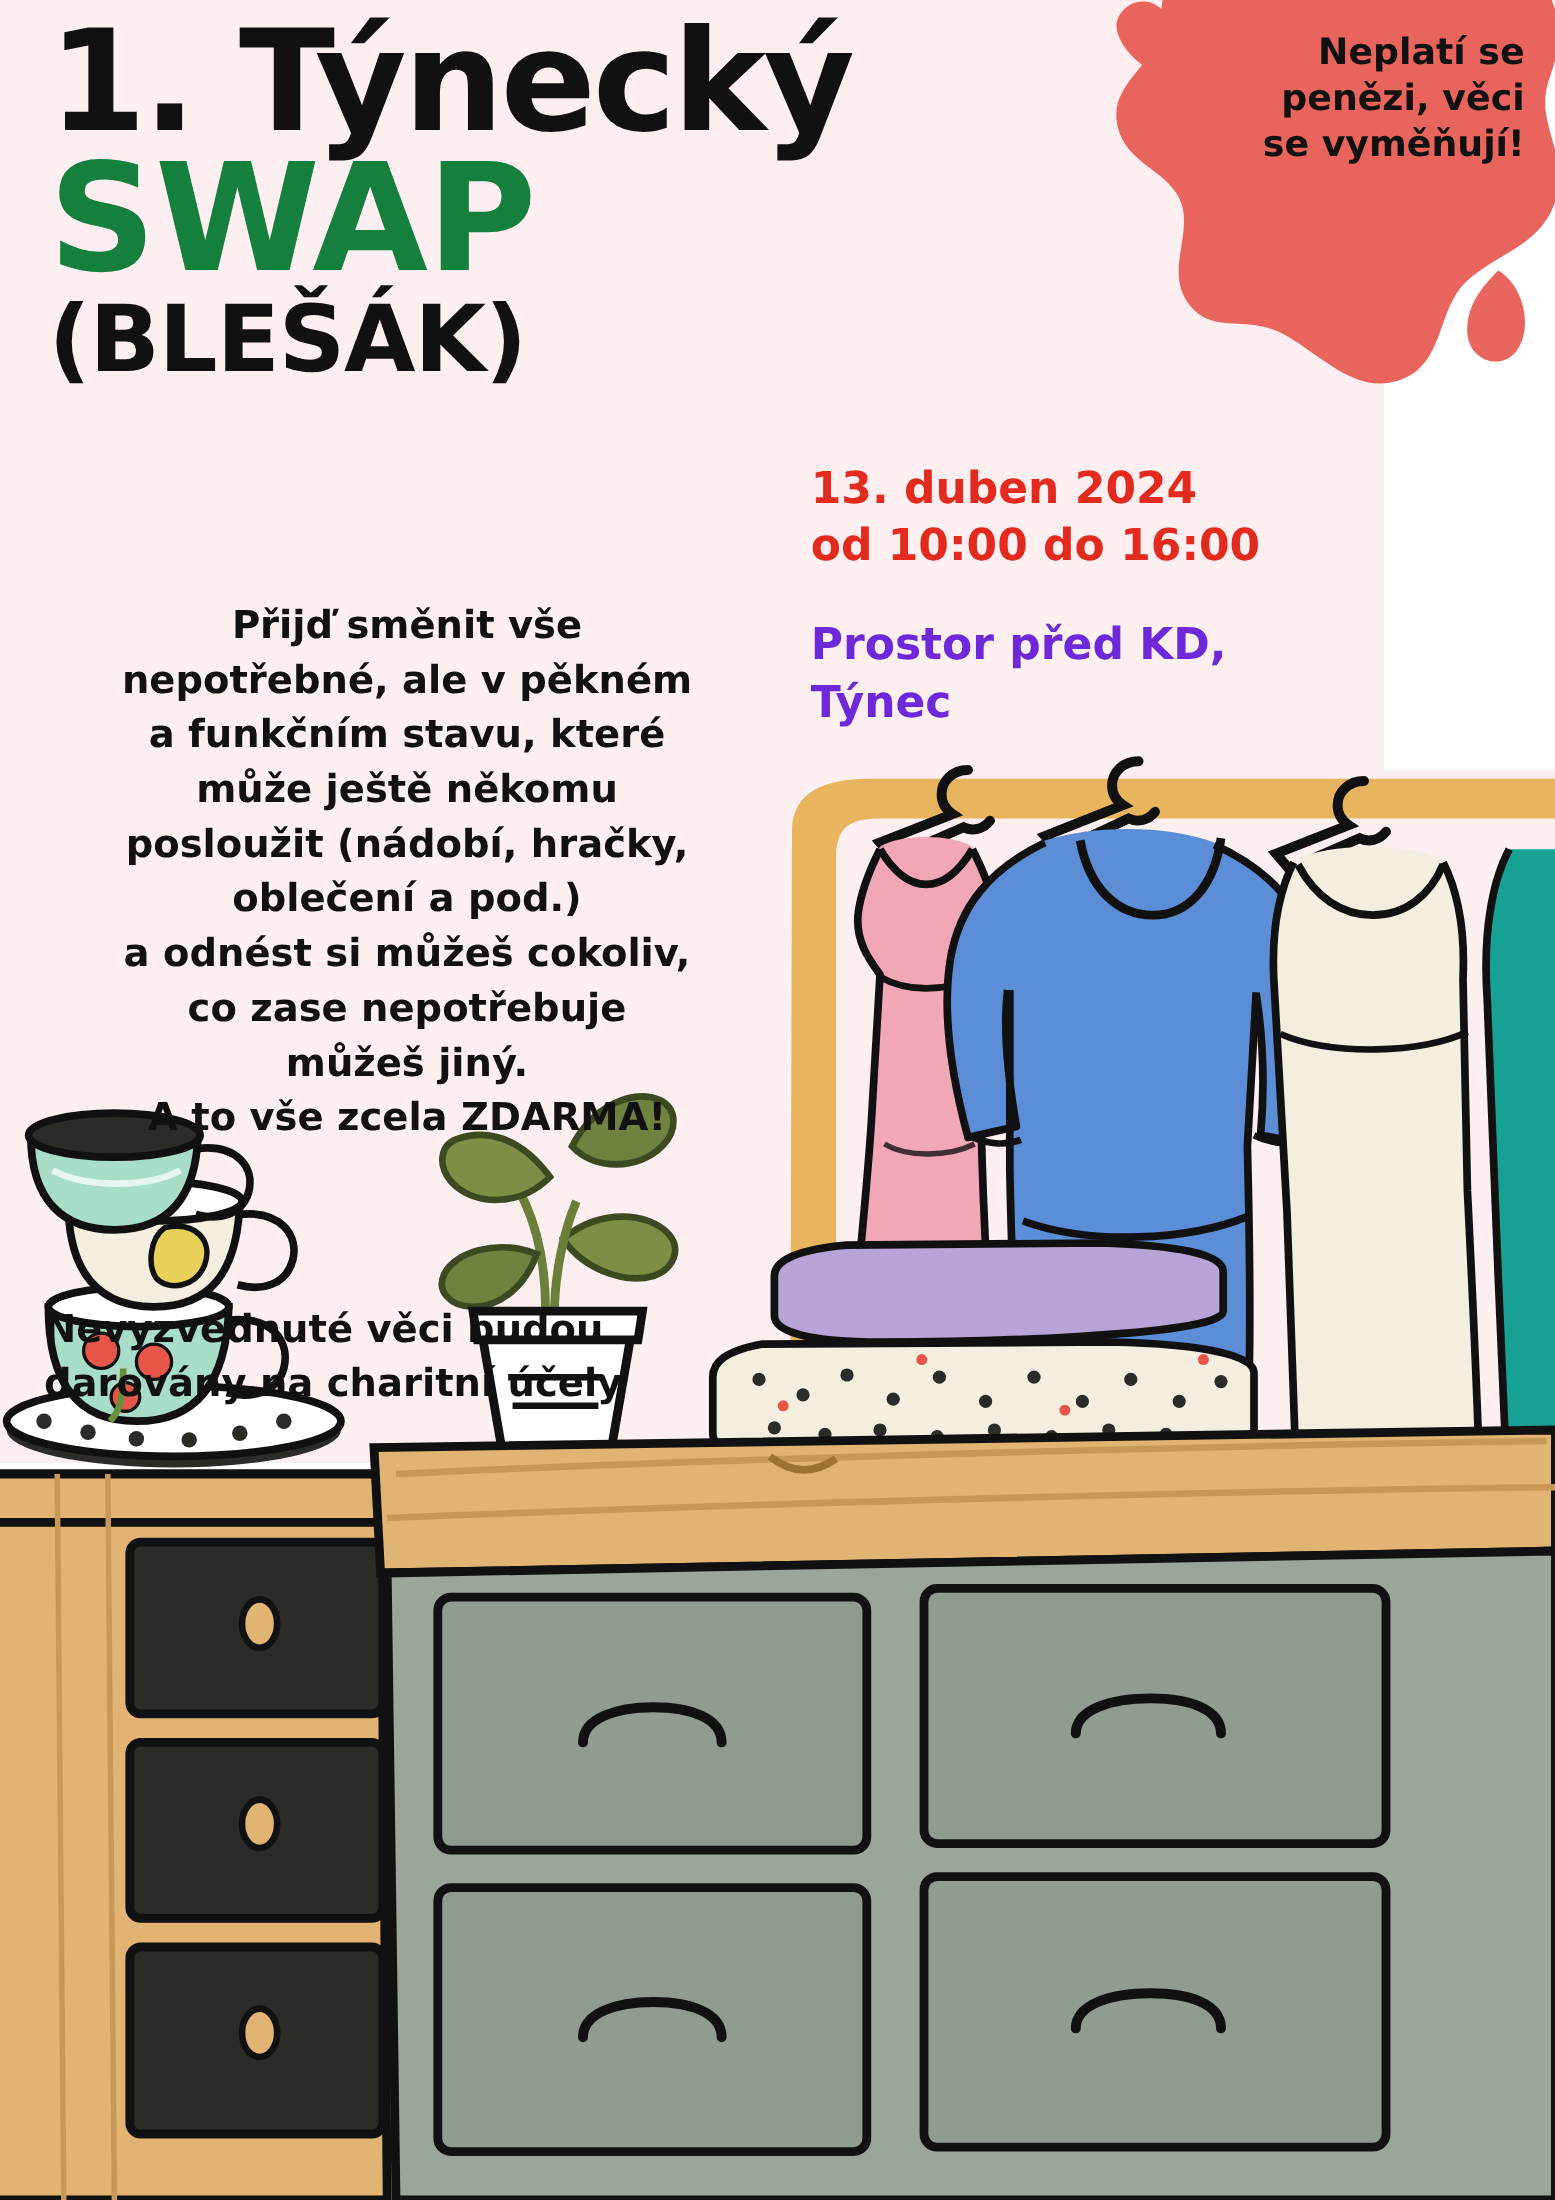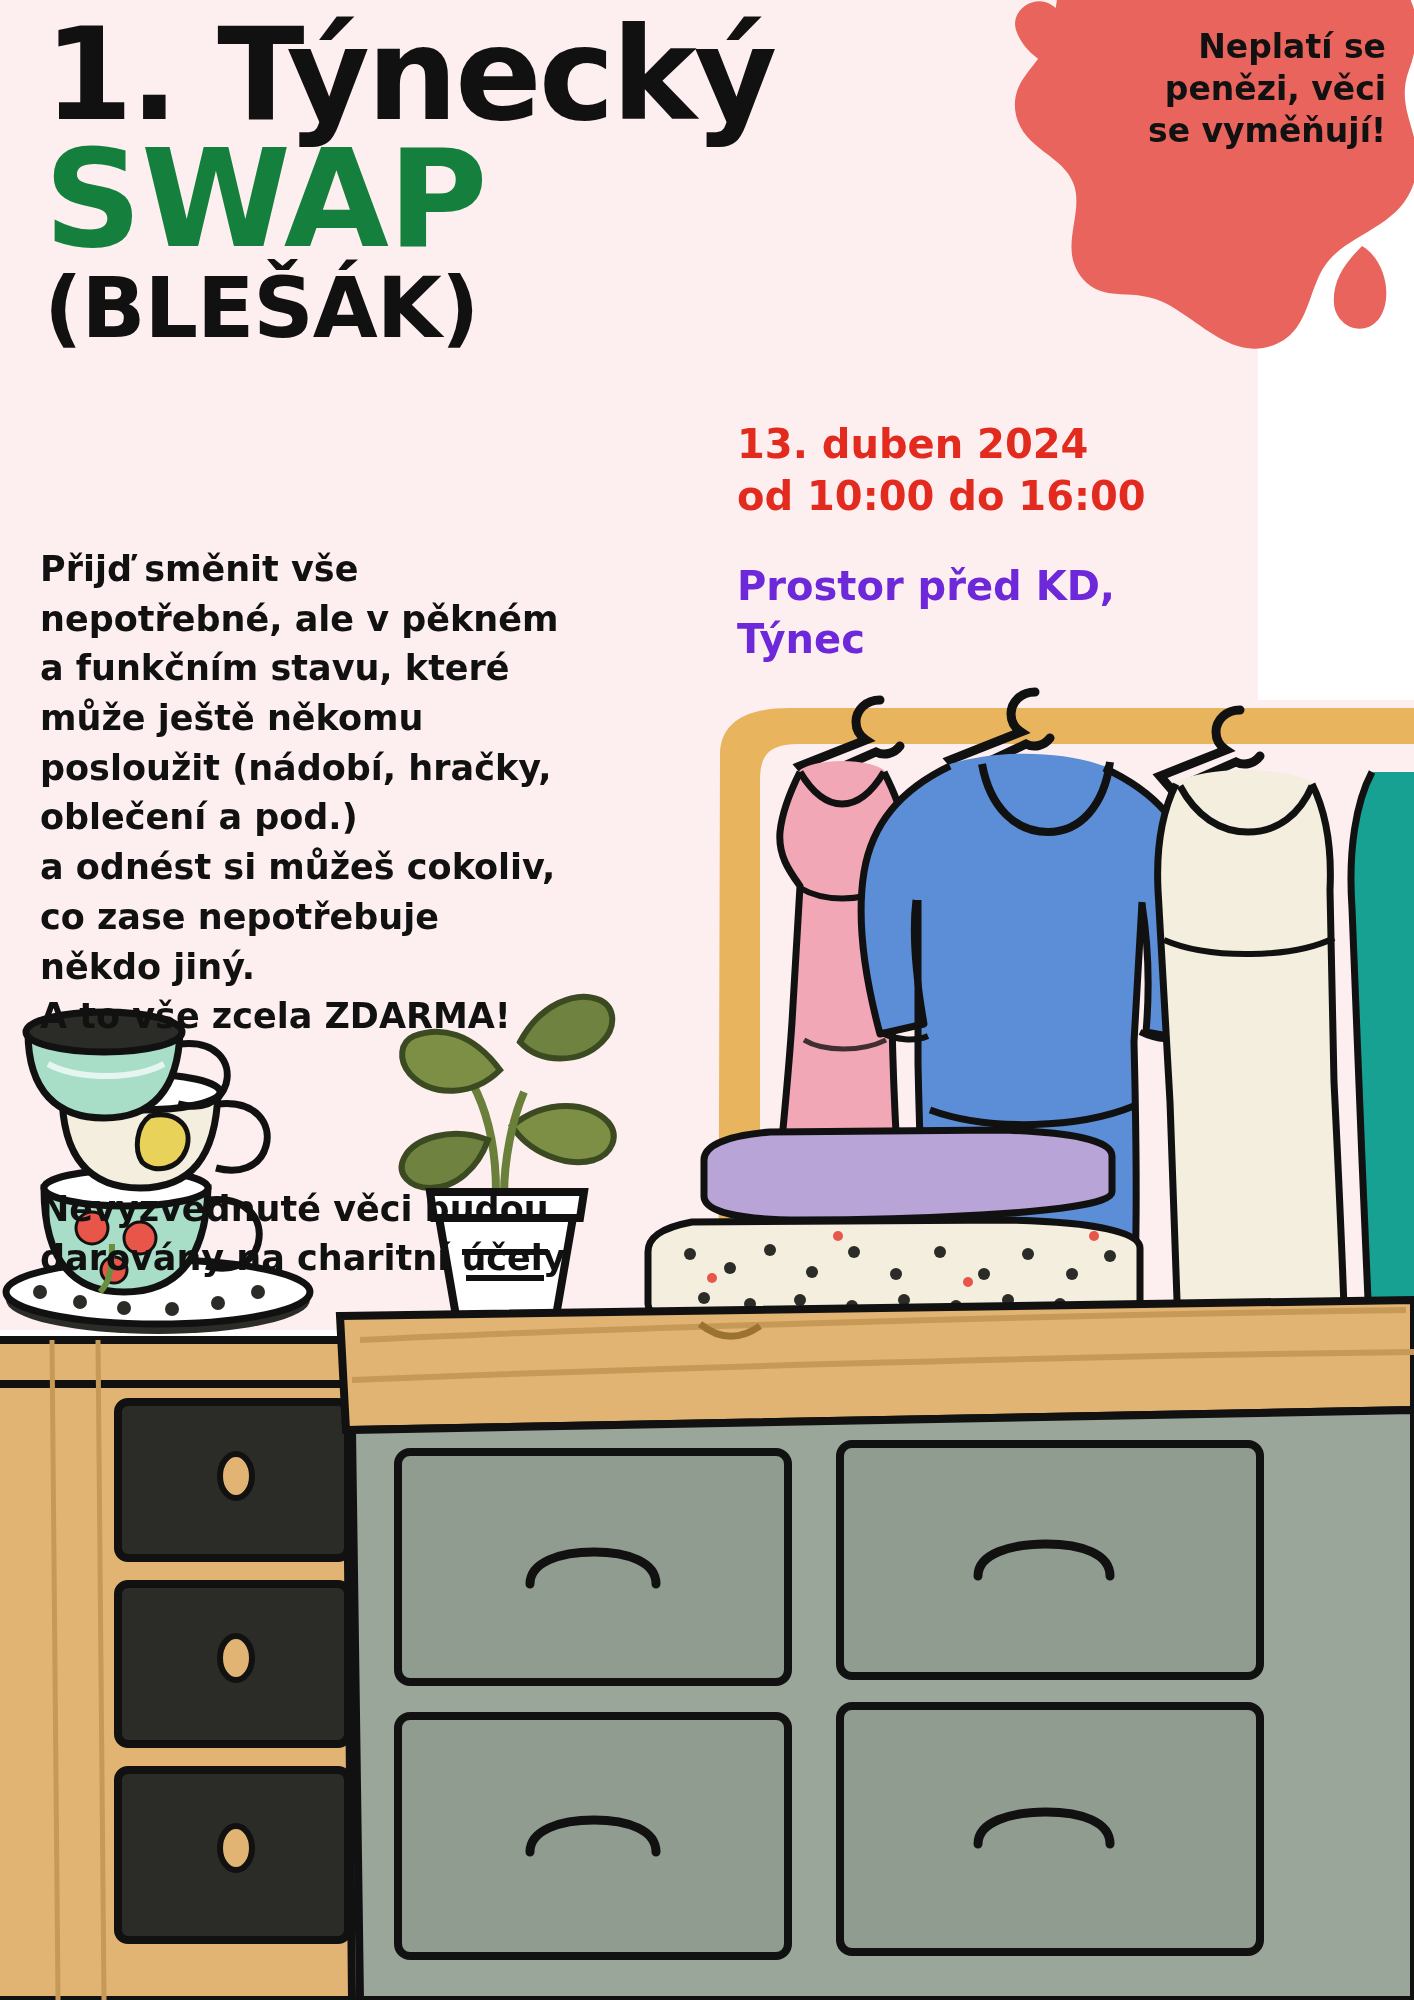--- a/index.html
+++ b/index.html
@@ -101,20 +101,21 @@
     font-size: 33px;
     line-height: 1.28;
     color: #111111;
   }
   
   .body-text {
     position: absolute;
     left: 40px;
     top: 545px;
     width: 660px;
+    text-align: center;
     z-index: 5;
     font-family: "DejaVu Sans", sans-serif;
     font-weight: bold;
     font-size: 35px;
     line-height: 1.42;
     color: #111111;
   }
   .body-text .ln { display: block; }
   .charity-text {
     position: absolute;
@@ -195,21 +196,21 @@
 
   <div class="body-text">
     <span class="ln">Přijď směnit vše</span>
     <span class="ln">nepotřebné, ale v pěkném</span>
     <span class="ln">a funkčním stavu, které</span>
     <span class="ln">může ještě někomu</span>
     <span class="ln">posloužit (nádobí, hračky,</span>
     <span class="ln">oblečení a pod.)</span>
     <span class="ln">a odnést si můžeš cokoliv,</span>
     <span class="ln">co zase nepotřebuje</span>
-    <span class="ln">někdo jiný.</span>
+    <span class="ln">můžeš jiný.</span>
     <span class="ln">A to vše zcela ZDARMA!</span>
   </div>
 
   <div class="charity-text">
     <span class="ln">Nevyzvednuté věci budou</span>
     <span class="ln">darovány na charitní účely</span>
   </div>
 
   <div class="date-text">
     <span class="ln">13. duben 2024</span>

